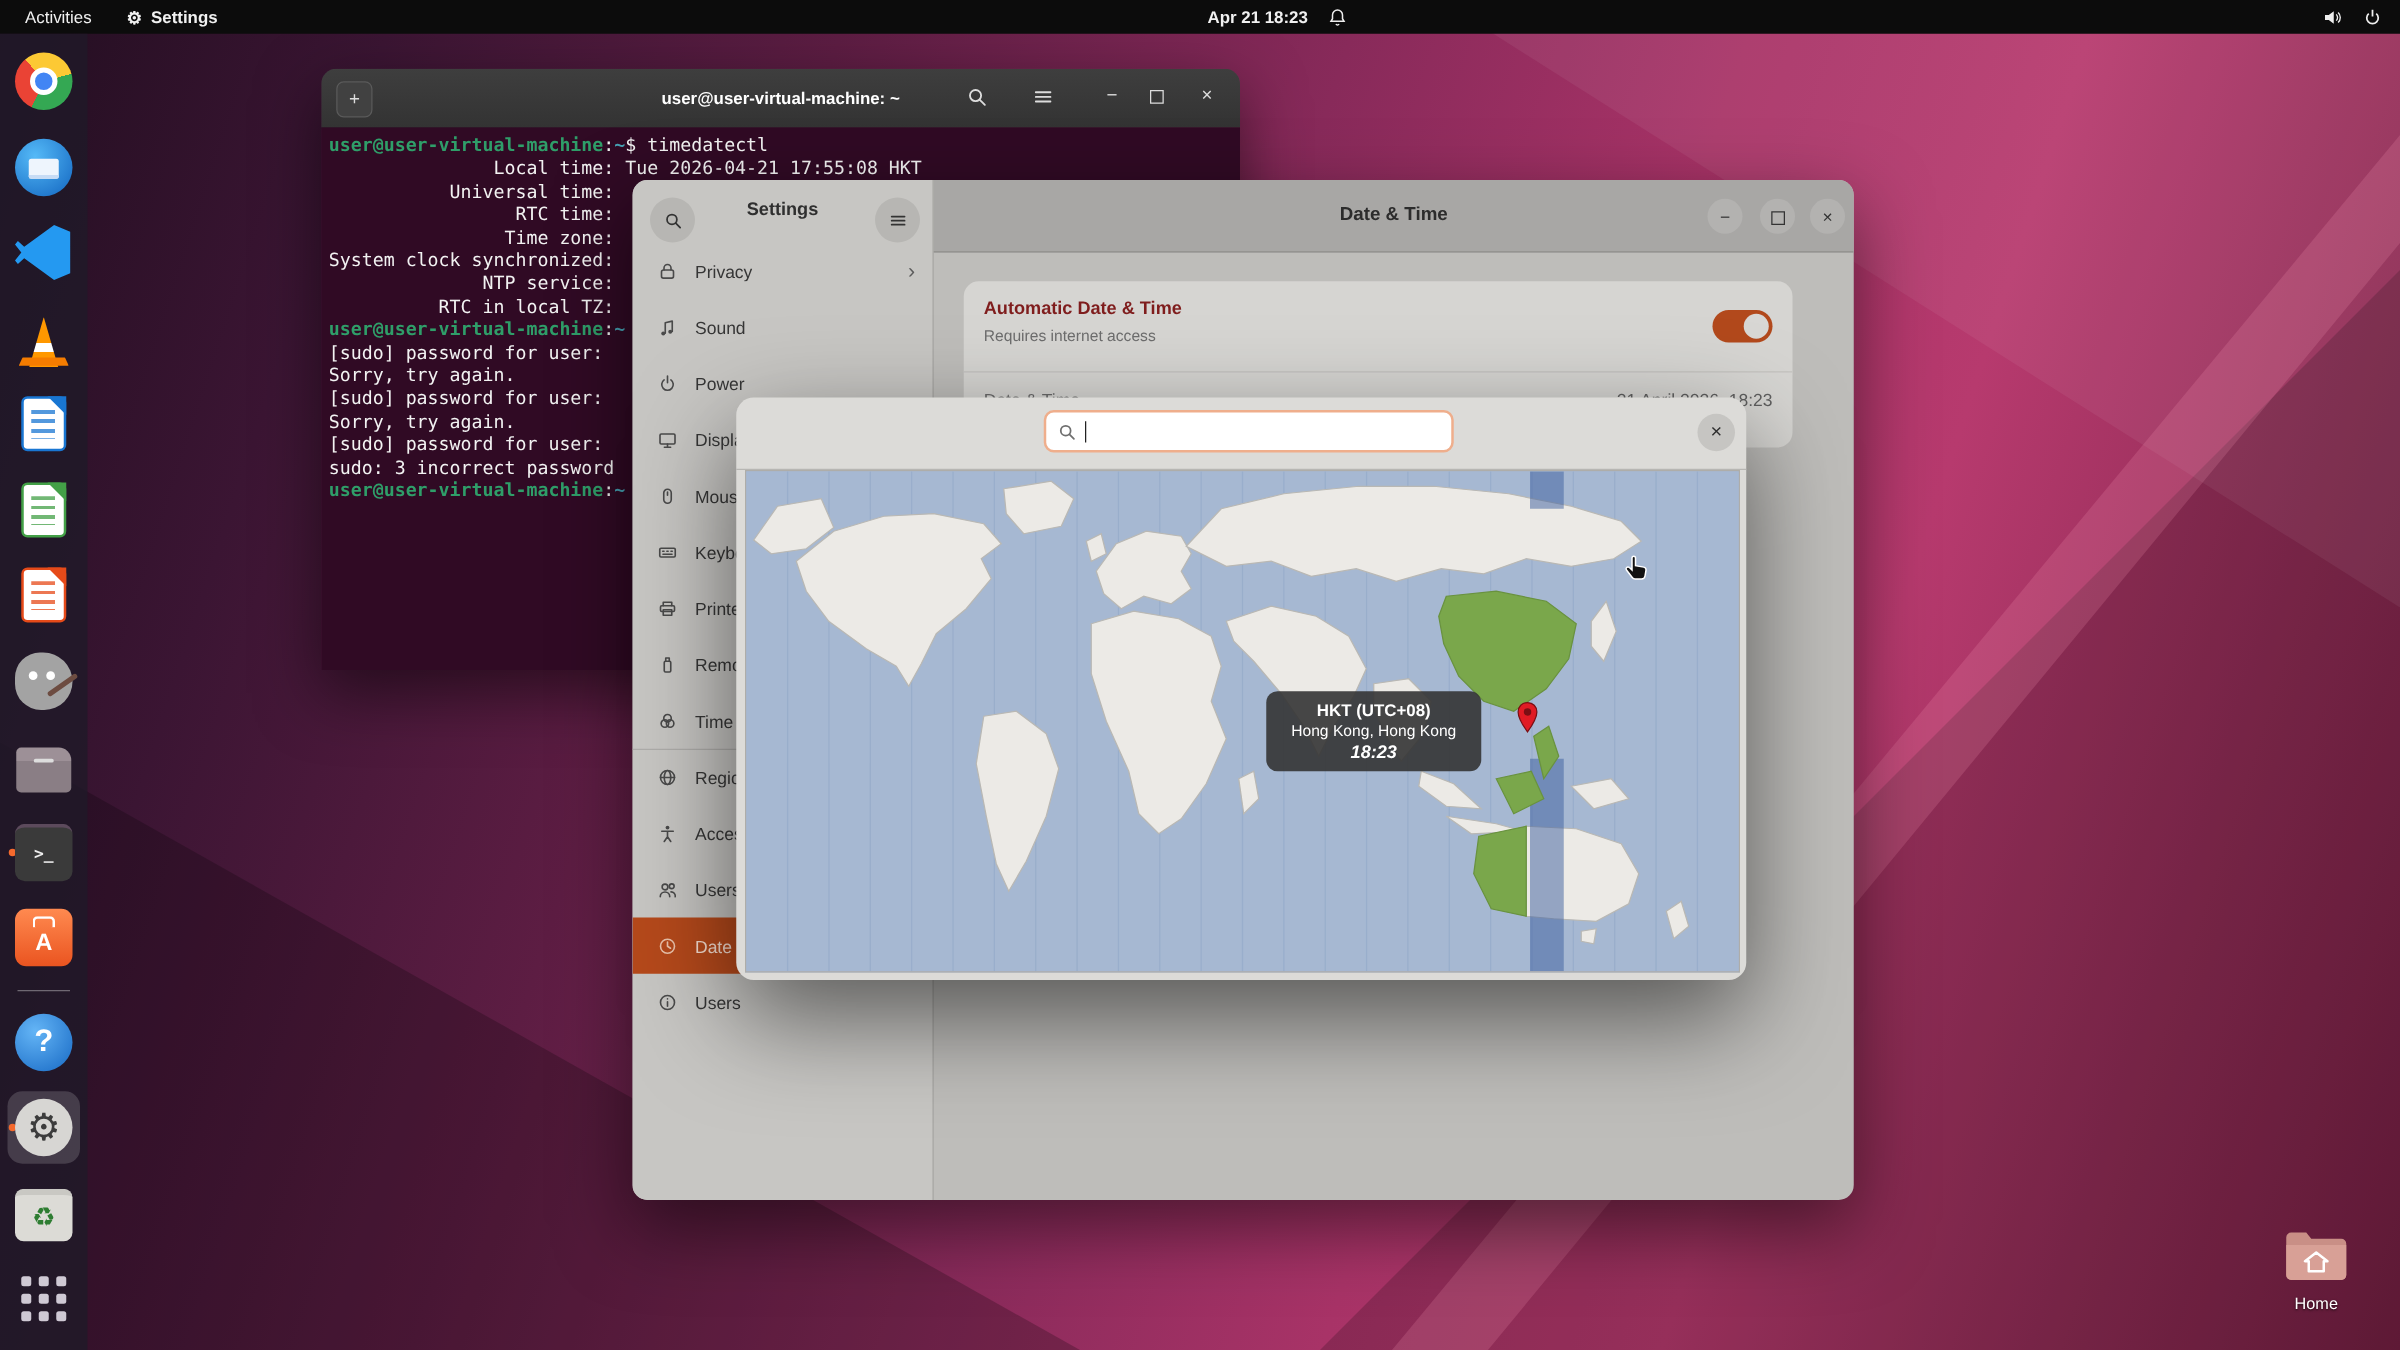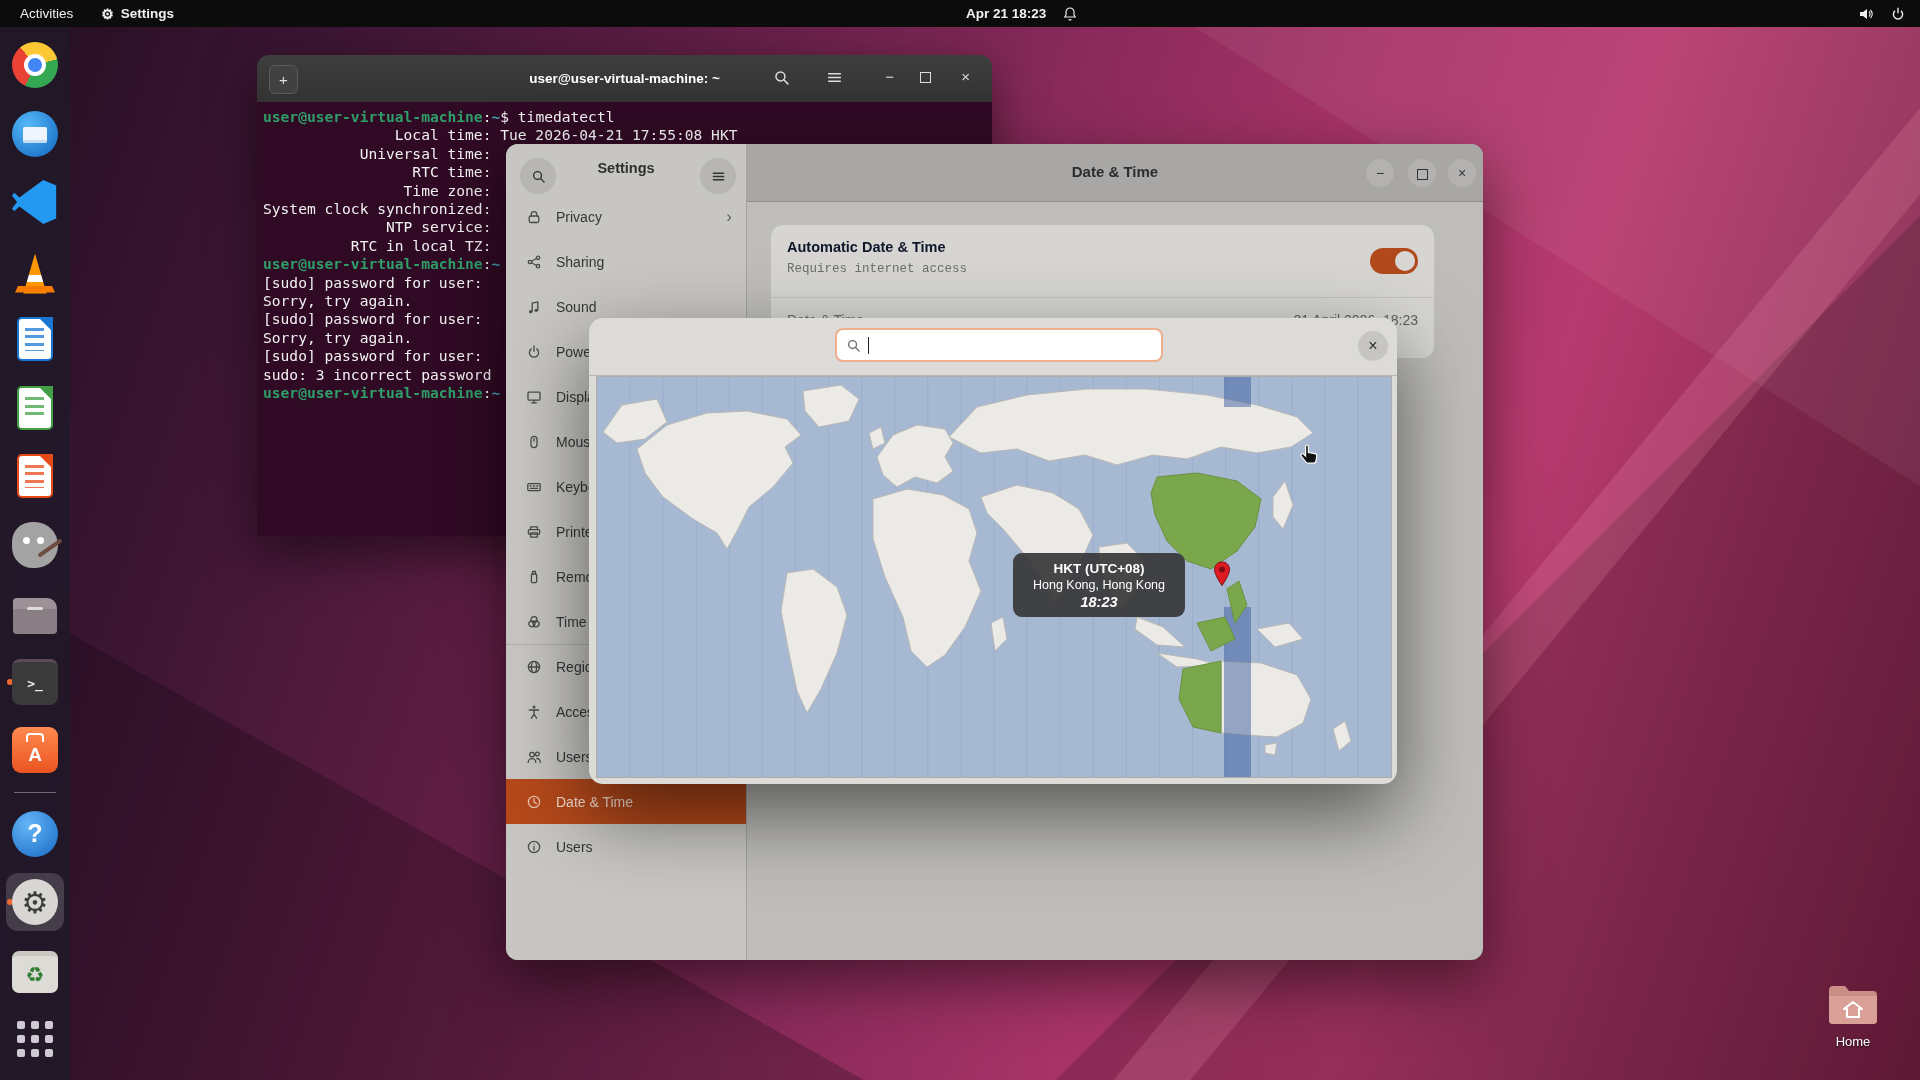--- a/index.html
+++ b/index.html
@@ -89,22 +89,22 @@
   .sicon svg .f{fill:currentColor;stroke:none;}
   .slabel{white-space:nowrap;overflow:hidden;}
   .chev{margin-left:auto;color:#5d5d5d;font-size:17px;}
   .main{position:absolute;left:241px;top:0;right:0;height:100%;}
   .main-head{position:relative;height:57px;background:#a8a7a5;border-bottom:1px solid #8f8e8b;}
   .main-title{position:absolute;left:0;right:0;top:19px;text-align:center;font-weight:bold;font-size:15px;color:#2c2c2c;}
   .winbtn{position:absolute;top:15px;width:28px;height:28px;border-radius:50%;background:#b3b2b0;color:#333;
     display:flex;align-items:center;justify-content:center;font-size:14px;}
   .card{position:absolute;left:24px;top:81px;width:663px;border-radius:12px;background:#d6d5d2;overflow:hidden;}
   .card-row1{position:relative;height:72px;border-bottom:1px solid #c3c2bf;}
-  .card-t{position:absolute;left:16px;top:14px;font-weight:bold;font-size:14.5px;color:#0f172a;}
-  .card-s{position:absolute;left:16px;top:37px;font-size:12.5px;color:#6d6d6d;font-family:Liberation Mono, monospace;}
+  .card-t{position:absolute;left:16px;top:14px;font-weight:bold;font-size:14.5px;color:#7f1d1d;}
+  .card-s{position:absolute;left:16px;top:37px;font-size:12.5px;color:#6d6d6d;}
   .toggle{position:absolute;right:16px;top:23px;width:48px;height:26px;border-radius:13px;background:#b2491c;}
   .toggle .knob{position:absolute;right:3px;top:3px;width:20px;height:20px;border-radius:50%;background:#d8d7d4;}
   .card-row2{position:relative;height:60px;}
   .row-l{position:absolute;left:16px;top:14px;font-size:14px;color:#6a6a6a;}
   .row-v{position:absolute;right:16px;top:14px;font-size:14px;color:#5f5f5f;}
   
   .tz-dlg{position:absolute;left:589px;top:318px;width:808px;height:466px;border-radius:14px;background:#dcdbd8;
     box-shadow:0 30px 80px rgba(0,0,0,.55);z-index:30;}
   .tz-head{position:relative;height:57px;border-bottom:1px solid #b7b6b3;}
   .tz-search{position:absolute;left:246px;top:10px;width:328px;height:34px;background:#fff;border:2px solid #efae8c;
@@ -189,31 +189,20 @@
       <div id="side-list">
           <div class="side-item">
             <span class="sicon">
               <svg viewBox="0 0 16 16">
                 <rect x="3.2" y="7" width="9.6" height="6.5" rx="1.5"></rect>
                 <path d="M5.2 7V5.4a2.8 2.8 0 0 1 5.6 0V7"></path>
               </svg>
             </span>
             <span class="slabel">Privacy</span>
             <span class="chev">›</span>
-          </div>
-          <div class="side-item">
-            <span class="sicon">
-              <svg viewBox="0 0 16 16">
-                <circle cx="12" cy="3.8" r="1.7"></circle>
-                <circle cx="4" cy="8" r="1.7"></circle>
-                <circle cx="12" cy="12.2" r="1.7"></circle>
-                <path d="M5.6 7.2l4.8-2.7M5.6 8.8l4.8 2.7"></path>
-              </svg>
-            </span>
-            <span class="slabel">Sharing</span>
           </div>
           <div class="side-item">
             <span class="sicon">
               <svg viewBox="0 0 16 16">
                 <path d="M6.2 12.6V4.2l5.6-1.3v8.3"></path>
                 <circle class="f" cx="4.6" cy="12.7" r="1.6"></circle>
                 <circle class="f" cx="10.2" cy="11.3" r="1.6"></circle>
               </svg>
             </span>
             <span class="slabel">Sound</span>

